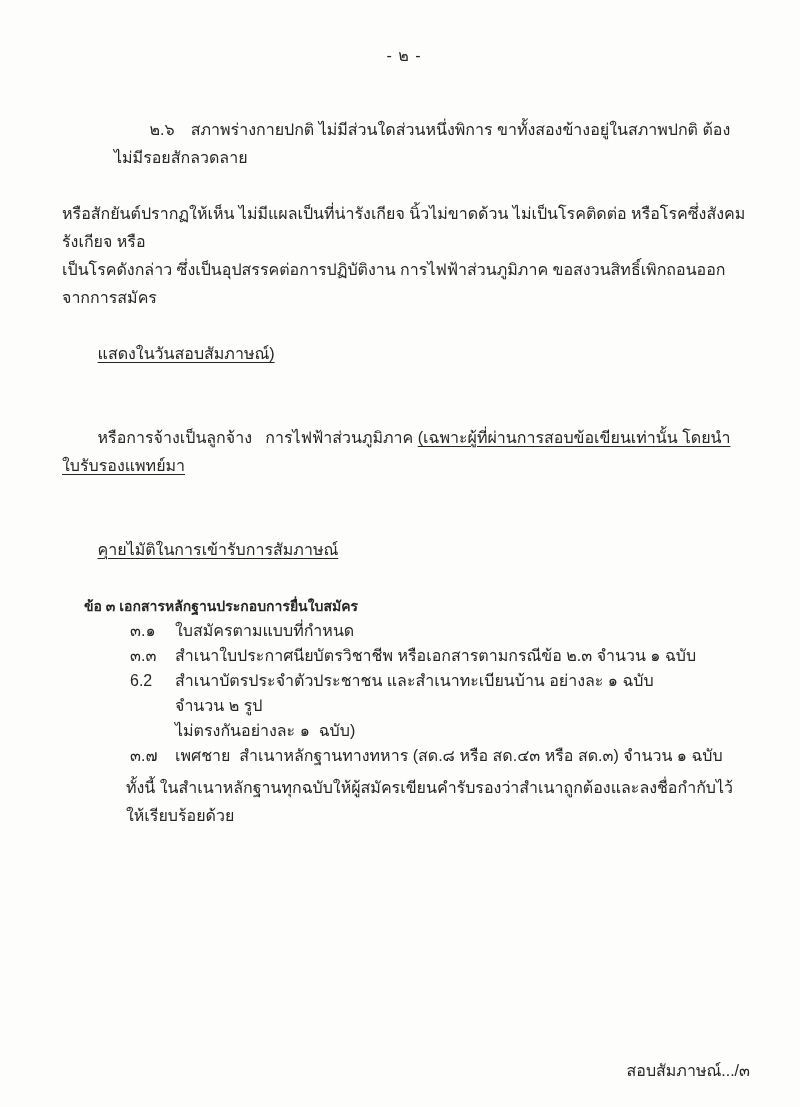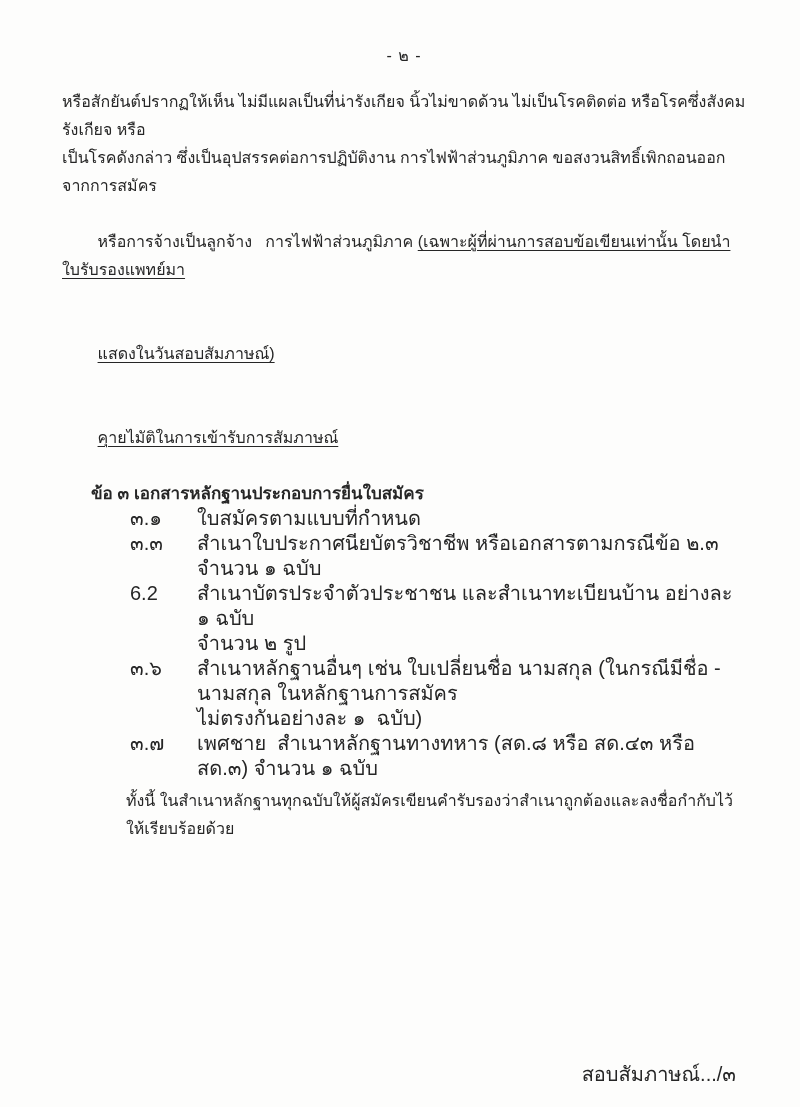--- a/index.html
+++ b/index.html
@@ -28,58 +28,61 @@
     font-size: 16px;
     line-height: 28px;
     white-space: pre-wrap;
   }
   .first-indent { padding-left: 52px; }
   .clause-no { margin-right: 16px; }
   .u { text-decoration: underline; text-underline-offset: 3px; text-decoration-thickness: 1px; }
 
   .sec-heading {
     font-weight: bold;
-    font-size: 17px;
+    font-size: 14px;
     line-height: 24px;
-    margin-left: 29px;
+    margin-left: 22px;
   }
   .h3 { margin-top: 2px; }
 
   .checklist { margin-top: 0; }
-  .item { display: flex; line-height: 25px; font-size: 20px; gap: 22px; }
+  .item { display: flex; line-height: 25px; font-size: 16px; }
   .item-no { width: 45px; margin-left: 68px; flex: 0 0 auto; }
   .item-text { flex: 1; white-space: pre-wrap; }
 
   .certify { margin-top: 6px; }
   .certify .line { padding-left: 64px; }
 
   .footer-note {
     position: absolute;
     top: 1058px;
-    right: 64px;
-    font-size: 20px;
+    right: 50px;
+    font-size: 16px;
     text-align: right;
   }
 </style>
 </head>
 <body>
 
 <div class="page">
   <div class="content">
 
     <div class="page-num">- ๒ -</div>
 
     <div class="par par-26">
+      <div class="line first-indent">
+        <span class="clause-no">๒.๖</span><span>สภาพร่างกายปกติ ไม่มีส่วนใดส่วนหนึ่งพิการ ขาทั้งสองข้างอยู่ในสภาพปกติ ต้องไม่มีรอยสักลวดลาย</span>
+      </div>
       <div class="line">หรือสักยันต์ปรากฏให้เห็น ไม่มีแผลเป็นที่น่ารังเกียจ นิ้วไม่ขาดด้วน ไม่เป็นโรคติดต่อ หรือโรคซึ่งสังคมรังเกียจ หรือ</div>
       <div class="line">เป็นโรคดังกล่าว ซึ่งเป็นอุปสรรคต่อการปฏิบัติงาน การไฟฟ้าส่วนภูมิภาค ขอสงวนสิทธิ์เพิกถอนออกจากการสมัคร</div>
       <div class="line">
-        <span>หรือการจ้างเป็นลูกจ้าง   การไฟฟ้าส่วนภูมิภาค </span><span class="u">(เฉพาะผู้ที่ผ่านการสอบข้อเขียนเท่านั้น โดยนำใบรับรองแพทย์มา</span>
+        <span class="u">แสดงในวันสอบสัมภาษณ์)</span>
       </div>
       <div class="line">
-        <span class="u">แสดงในวันสอบสัมภาษณ์)</span>
+        <span>หรือการจ้างเป็นลูกจ้าง   การไฟฟ้าส่วนภูมิภาค </span><span class="u">(เฉพาะผู้ที่ผ่านการสอบข้อเขียนเท่านั้น โดยนำใบรับรองแพทย์มา</span>
       </div>
     </div>
 
     <div class="par">
       <div class="line">
         <span class="u">คุายไมัติในการเข้ารับการสัมภาษณ์</span>
       </div>
     </div>
 
     <div class="sec-heading h3">ข้อ ๓ เอกสารหลักฐานประกอบการยื่นใบสมัคร</div>
@@ -95,24 +98,20 @@
       </div>
       <div class="item">
         <span class="item-no">6.2</span>
         <span class="item-text">สำเนาบัตรประจำตัวประชาชน และสำเนาทะเบียนบ้าน อย่างละ ๑ ฉบับ</span>
       </div>
       <div class="item">
         <span class="item-no"></span>
         <span class="item-text">จำนวน ๒ รูป</span>
       </div>
       <div class="item">
-        <span class="item-no">๓.๖</span>
-        <span class="item-text">สำเนาหลักฐานอื่นๆ เช่น ใบเปลี่ยนชื่อ นามสกุล (ในกรณีมีชื่อ -  นามสกุล ในหลักฐานการสมัคร</span>
-      </div>
-      <div class="item">
         <span class="item-no"></span>
         <span class="item-text">ไม่ตรงกันอย่างละ ๑  ฉบับ)</span>
       </div>
       <div class="item">
         <span class="item-no">๓.๗</span>
         <span class="item-text">เพศชาย  สำเนาหลักฐานทางทหาร (สด.๘ หรือ สด.๔๓ หรือ สด.๓) จำนวน ๑ ฉบับ</span>
       </div>
     </div>
 
     <div class="par certify">

